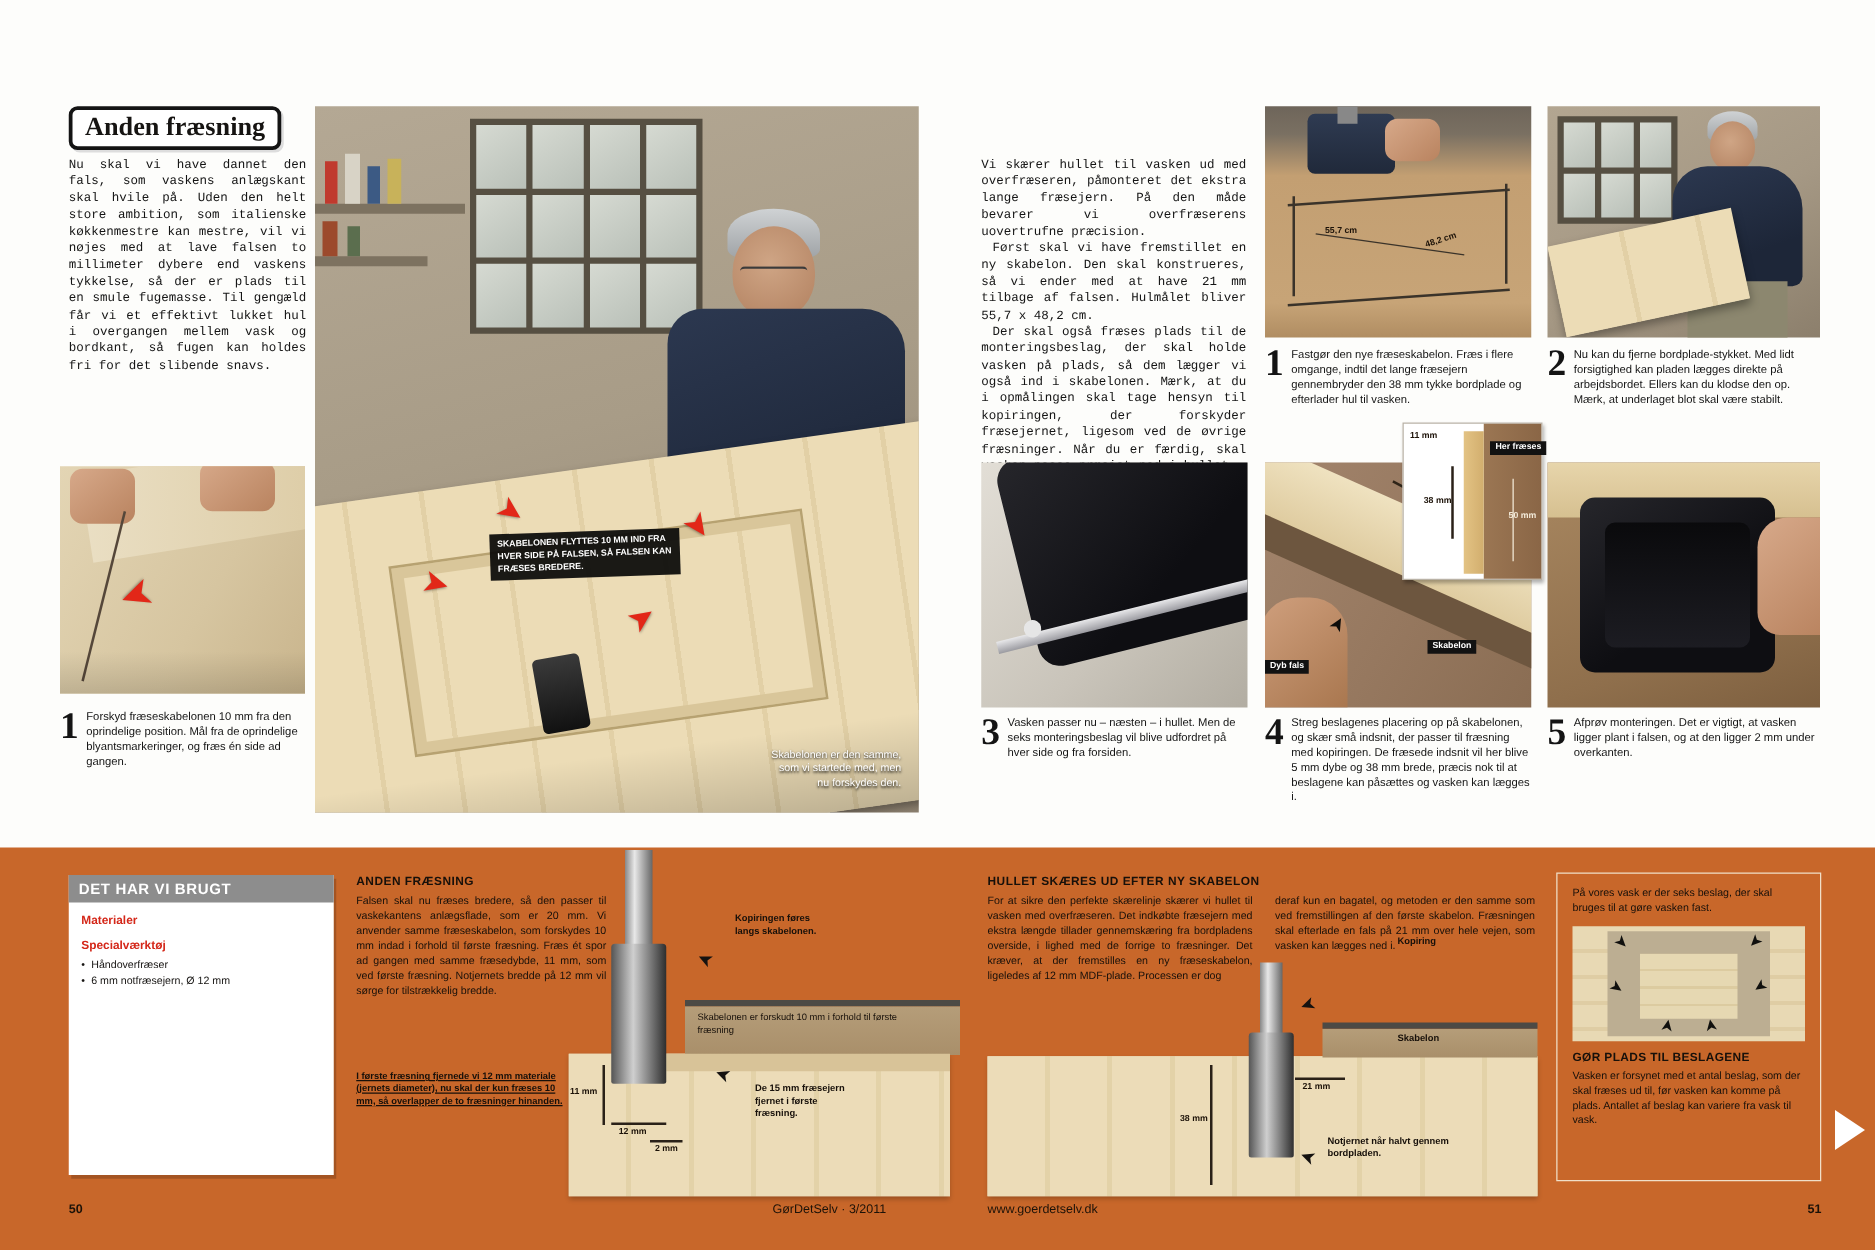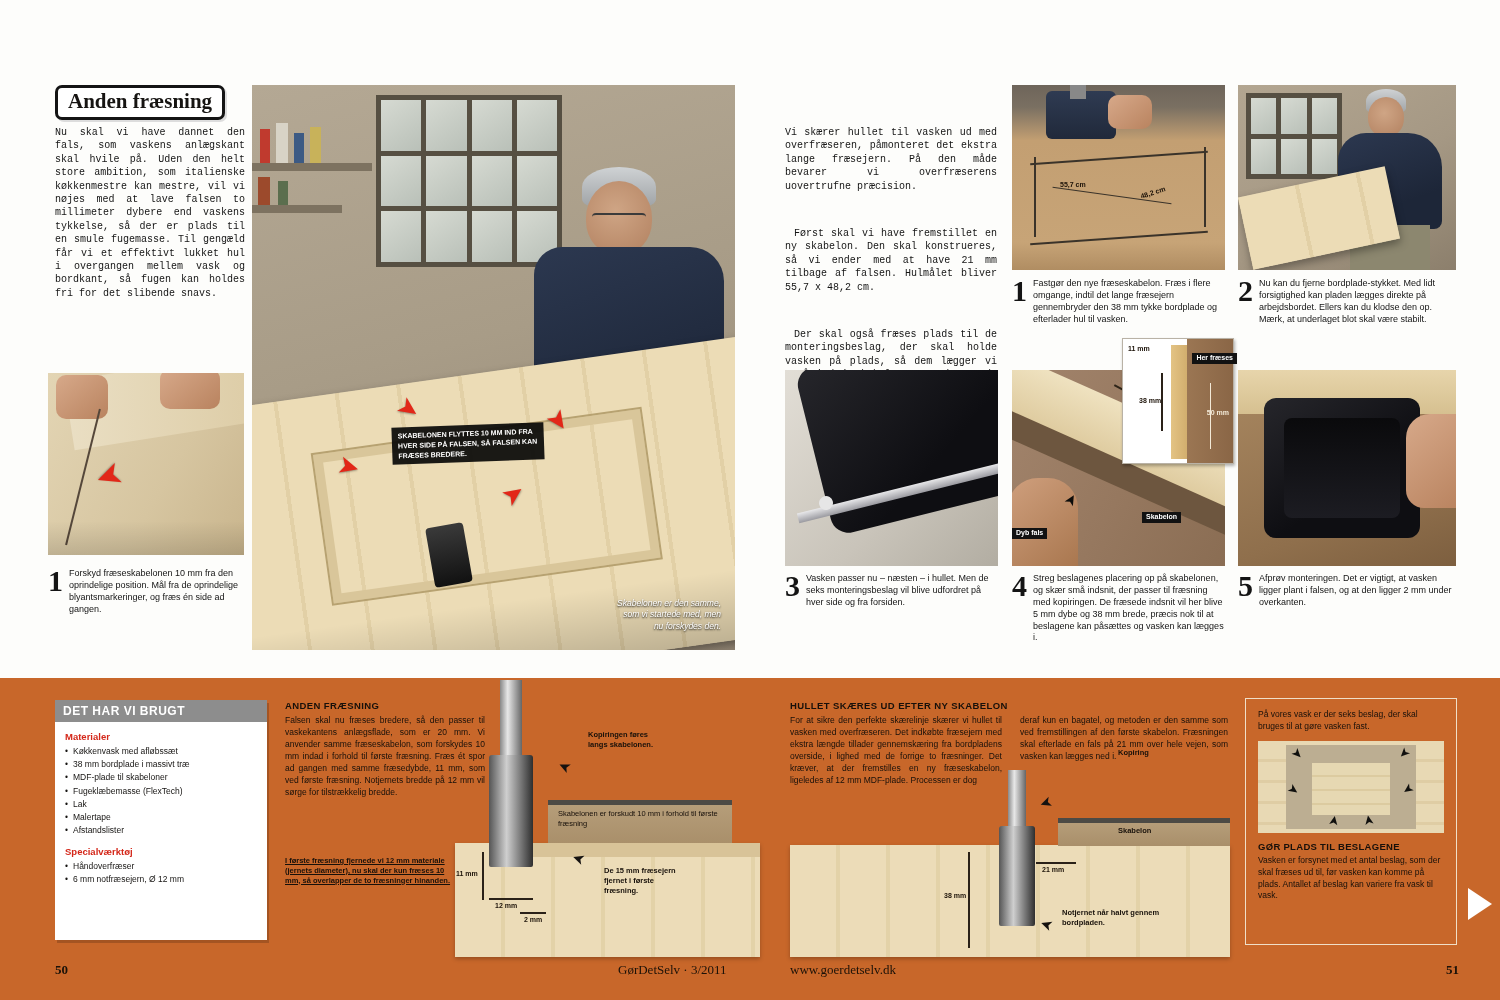--- a/index.html
+++ b/index.html
@@ -14,21 +14,21 @@
   .photo { position:absolute; overflow:hidden; }
   .hl-box {
     position:absolute; background:#fff; border:3px solid #141414; border-radius:7px;
     font-family:"Liberation Serif", serif; font-weight:bold; font-size:21px;
     padding:1px 10px 3px; white-space:nowrap; box-shadow:2px 2px 0 #ddd;
   }
   .body-col {
     position:absolute; font-family:Liberation Mono, monospace; font-size:10px;
     line-height:1.34; text-align:justify; color:#141414;
   }
-  .body-col p + p { text-indent: 9px; margin-top: 34px; }
+  .body-col p + p { text-indent: 9px; }
   .step { position:absolute; display:flex; gap:6px; font-size:9px; line-height:1.32; color:#141414;}
   .step .num { font-family:"Liberation Serif", serif; font-weight:bold; font-size:30px; line-height:.85; }
   .red-arrow { position:absolute; color:#e22718; text-shadow:0 1px 2px rgba(0,0,0,.35); font-size:26px; line-height:1; }
   .blk-chip { position:absolute; background:#121212; color:#fff; font-size:7px; font-weight:bold;
               padding:1px 4px; line-height:1.25; }
   .dim { position:absolute; font-size:7px; color:#1c1208; white-space:nowrap; }
   .dline { position:absolute; background:#2a2118; }
   .darrow { position:absolute; color:#151210; font-size:15px; line-height:1; }
   
   .ph-main { left:252px; top:85px; width:483px; height:565px; background:linear-gradient(165deg,#b4a894 0%,#a89c87 45%,#8e8271 100%); }
@@ -43,21 +43,21 @@
   .window .panes span { background:linear-gradient(145deg,#d6dad2,#b9c0b8); }
   .wood-panel {
     position:absolute; background:repeating-linear-gradient(90deg,#ecdcb6 0 58px,#e2d0a6 58px 62px);
     box-shadow:0 4px 8px rgba(0,0,0,.35);
   }
   .routed-frame { position:absolute; border:9px solid #d9c69a; outline:2px solid #b7a271; }
   .man-head { position:absolute; background:radial-gradient(circle at 45% 40%, #cfa585, #b1805f); border-radius:50% 50% 46% 46%; }
   .man-hair { position:absolute; background:linear-gradient(#cfd2d4,#9fa3a6); border-radius:50% 50% 20% 20%; }
   .man-body { position:absolute; background:linear-gradient(160deg,#2c3850,#1d2638 70%); border-radius:28px 34px 8px 8px; }
   .hand { position:absolute; background:linear-gradient(140deg,#d7a98a,#b9835f); border-radius:10px; }
-  .caption-on-photo { position:absolute; color:#fff; font-style:italic; font-size:8.5px; text-align:right; line-height:1.35; text-shadow:0 1px 2px #000; }
+  .caption-on-photo { position:absolute; color:#fff; font-size:8.5px; text-align:right; line-height:1.35; text-shadow:0 1px 2px #000; }
   .photo-label { position:absolute; background:rgba(8,8,8,.92); color:#fff; font-size:7px; font-weight:bold;
                  line-height:1.4; padding:4px 6px; transform:rotate(-2deg); text-transform:uppercase; }
   .sink { position:absolute; background:linear-gradient(145deg,#26262b,#0e0e12 60%); }
   .rail { position:absolute; background:linear-gradient(#e8e8ea,#9a9aa0); }
   
   .band { position:absolute; left:0; top:678px; width:1500px; height:322px; background:#c8672a; }
   .used-box { position:absolute; left:55px; top:700px; width:212px; height:240px; background:#fff; box-shadow:2px 3px 0 rgba(0,0,0,.18); }
   .used-box .hdr { background:#8d8d8d; color:#fff; font-weight:bold; font-size:12px; letter-spacing:.5px; padding:4px 8px; }
   .used-box h4 { color:#d42719; font-size:9.5px; margin:9px 10px 3px; }
   .used-box ul { list-style:none; margin:0 10px; }
@@ -72,21 +72,21 @@
   .note-lbl { position:absolute; font-size:7.5px; font-weight:bold; color:#17100a; line-height:1.3; }
   .panel-right { position:absolute; left:1245px; top:698px; width:212px; height:247px; border:1.5px solid #f0dfc8; padding:10px 12px; }
   .panel-right .txt { font-size:8.5px; line-height:1.4; color:#17100a; }
   .panel-right .hd { font-size:9.5px; font-weight:bold; margin:8px 0 3px; color:#17100a; letter-spacing:.3px; }
   .panel-photo { position:relative; width:186px; height:92px; margin-top:8px;
                  background:repeating-linear-gradient(#e8d9b4 0 18px,#dfcda4 18px 21px); }
   .panel-tmpl { position:absolute; left:28px; top:4px; width:130px; height:84px; background:#bcae92; }
   .panel-hole { position:absolute; left:26px; top:18px; width:78px; height:52px; background:repeating-linear-gradient(#e6d8b2 0 12px,#dccba0 12px 14px); }
   .p-arr { position:absolute; color:#10100e; font-size:13px; line-height:1; }
   .play { position:absolute; right:8px; top:888px; width:0; height:0; border-top:16px solid transparent; border-bottom:16px solid transparent; border-left:24px solid #fff; }
-  .footer-t { position:absolute; font-size:13px; color:#1c1208; font-weight:bold;font-family:Liberation Serif, serif; }
+  .footer-t { position:absolute; font-size:10px; color:#1c1208; font-weight:bold; }
   .inset-diag { position:absolute; left:1122px; top:338px; width:112px; height:126px; background:#fff; border:1px solid #b9b2a6; box-shadow:1px 2px 3px rgba(0,0,0,.3); }
   .drawnline { position:absolute; background:#3a332a; }
 </style>
 </head>
 <body>
 
 <div class="spread">
 
   <div class="hl-box" style="left:55px; top:85px;">Anden fræsning</div>
 
@@ -256,41 +256,32 @@
   <div class="step" style="left:1238px; top:573px; width:218px;">
     <span class="num">5</span>
     <p>Afprøv monteringen. Det er vigtigt, at vasken ligger plant i falsen, og at den ligger 2 mm under overkanten.</p>
   </div>
 
   <div class="band"></div>
 
   <div class="used-box">
     <div class="hdr">DET HAR VI BRUGT</div>
     <h4>Materialer</h4>
-    <ul>
-      <li>Køkkenvask med afløbssæt</li>
-      <li>38 mm bordplade i massivt træ</li>
-      <li>MDF-plade til skabeloner</li>
-      <li>Fugeklæbemasse (FlexTech)</li>
-      <li>Lak</li>
-      <li>Malertape</li>
-      <li>Afstandslister</li>
-    </ul>
     <h4>Specialværktøj</h4>
     <ul>
       <li>Håndoverfræser</li>
       <li>6 mm notfræsejern, Ø 12 mm</li>
     </ul>
   </div>
 
   <div class="band-head" style="left:285px; top:700px;">ANDEN FRÆSNING</div>
   <div class="band-text" style="left:285px; top:714px; width:200px;">Falsen skal nu fræses bredere, så den passer til vaskekantens anlægsflade, som er 20 mm. Vi anvender samme fræseskabelon, som forskydes 10 mm indad i forhold til første fræsning. Fræs ét spor ad gangen med samme fræsedybde, 11 mm, som ved første fræsning. Notjernets bredde på 12 mm vil sørge for tilstrækkelig bredde.</div>
 
   <div class="wood-x" style="left:455px; top:843px; width:305px; height:114px;"></div>
-  <div class="tmpl" style="left:548px; top:800px; width:184px; height:44px;">
+  <div class="tmpl" style="left:548px; top:800px; width:220px; height:44px;">
     <div class="note-lbl" style="left:10px; top:4px; width:190px; font-weight:normal; font-size:7.5px;">Skabelonen er forskudt 10 mm i forhold til første fræsning</div>
   </div>
   <div class="abs" style="left:533px; top:843px; width:227px; height:14px; background:#d8c398;"></div>
   <div class="bit-shank" style="left:500px; top:680px; width:22px; height:78px;"></div>
   <div class="bit-body" style="left:489px; top:755px; width:44px; height:112px;"></div>
   <div class="note-lbl" style="left:588px; top:730px; width:80px;">Kopiringen føres langs skabelonen.</div>
   <div class="darrow" style="left:558px; top:760px; transform:rotate(205deg);">➤</div>
   <div class="note-lbl" style="left:604px; top:866px; width:86px;">De 15 mm fræsejern fjernet i første fræsning.</div>
   <div class="darrow" style="left:572px; top:852px; transform:rotate(200deg);">➤</div>
   <div class="note-lbl" style="left:285px; top:856px; width:170px; text-decoration:underline;">I første fræsning fjernede vi 12 mm materiale (jernets diameter), nu skal der kun fræses 10 mm, så overlapper de to fræsninger hinanden.</div>

